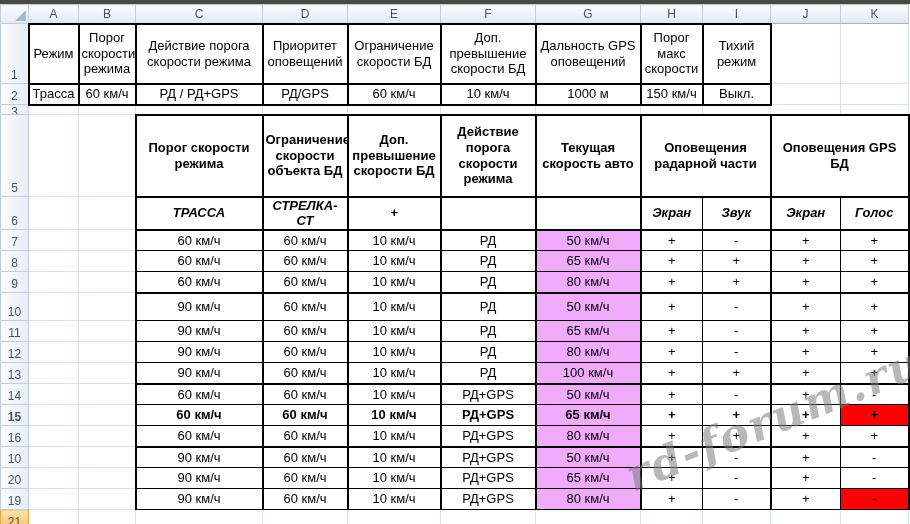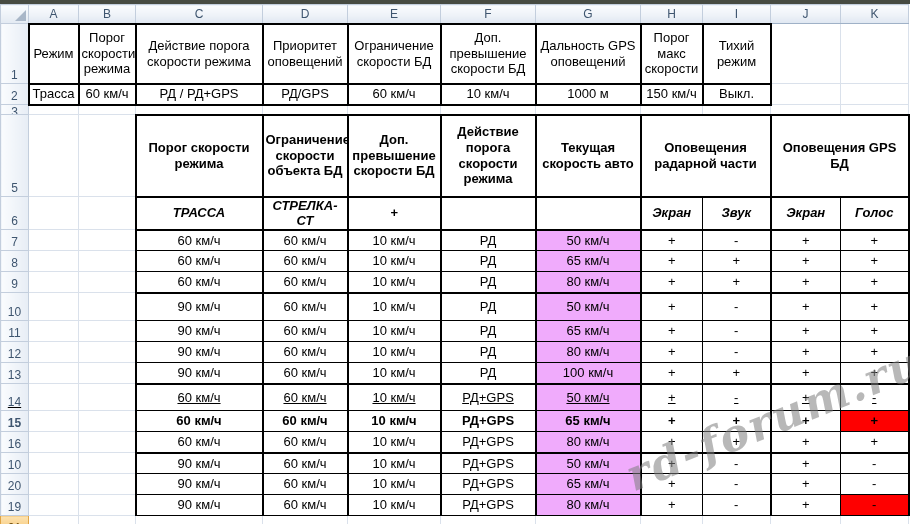--- a/index.html
+++ b/index.html
@@ -260,21 +260,21 @@
           <td class="m bl2 br2 bb2">90 км/ч</td>
           <td class="m br2 bb2">60 км/ч</td>
           <td class="m br2 bb2">10 км/ч</td>
           <td class="m br2 bb2">РД</td>
           <td class="m br2 yellow bb2">100 км/ч</td>
           <td class="m  bb2">+</td>
           <td class="m br2 bb2">+</td>
           <td class="m  bb2">+</td>
           <td class="m br2 bb2">+</td>
         </tr>
-        <tr style="height: 27px; text-decoration: underline;">
+        <tr style="height: 21px;">
           <td class="rowhead">14</td>
           <td class="g"></td>
           <td class="g"></td>
           <td class="m bl2 br2">60 км/ч</td>
           <td class="m br2">60 км/ч</td>
           <td class="m br2">10 км/ч</td>
           <td class="m br2">РД+GPS</td>
           <td class="m br2 yellow">50 км/ч</td>
           <td class="m">+</td>
           <td class="m br2">-</td>

